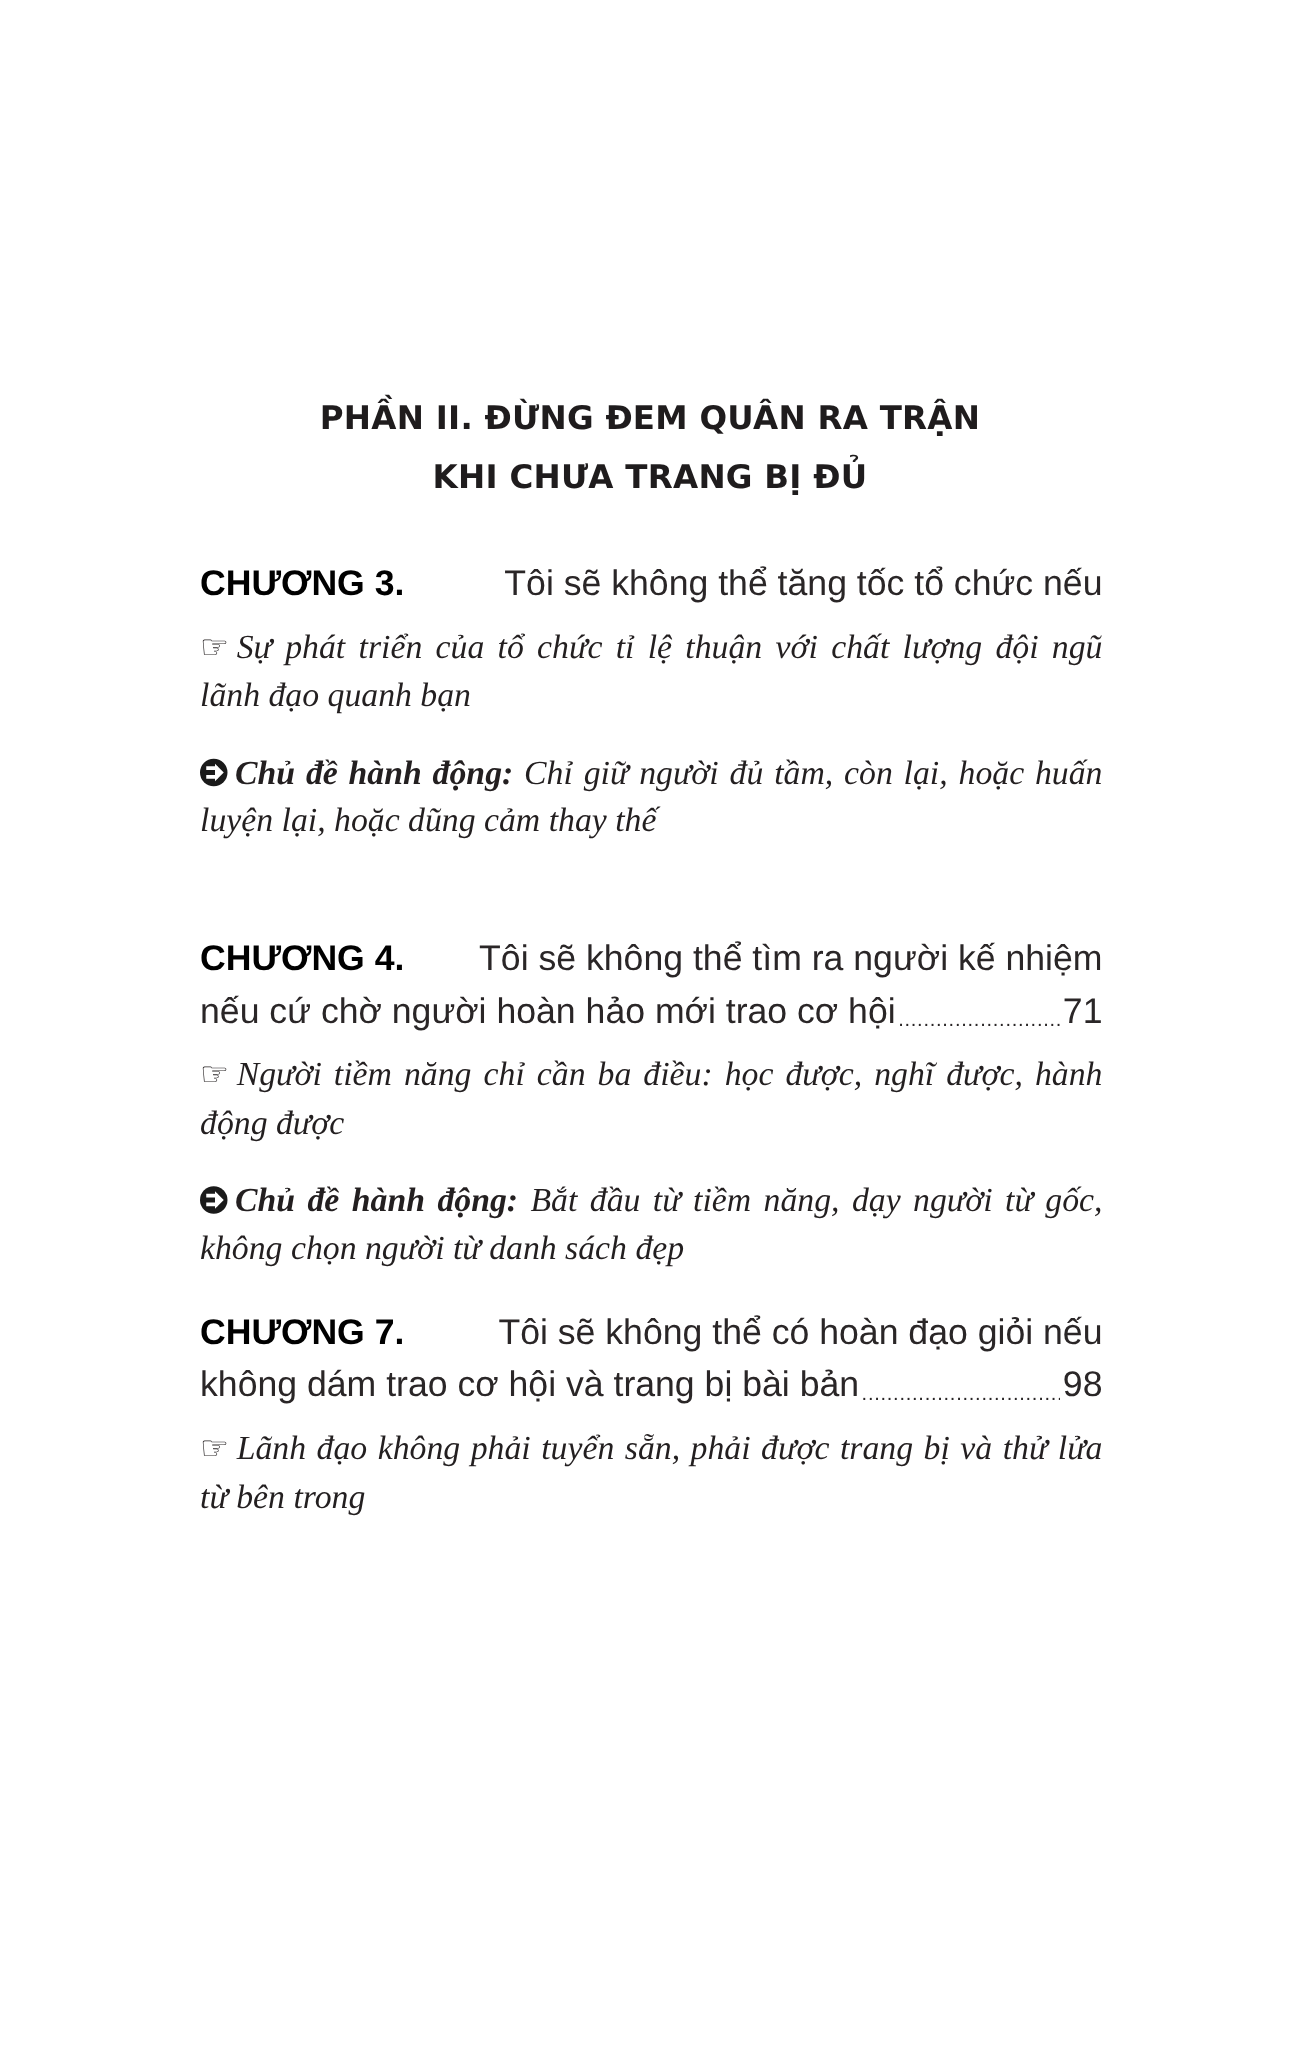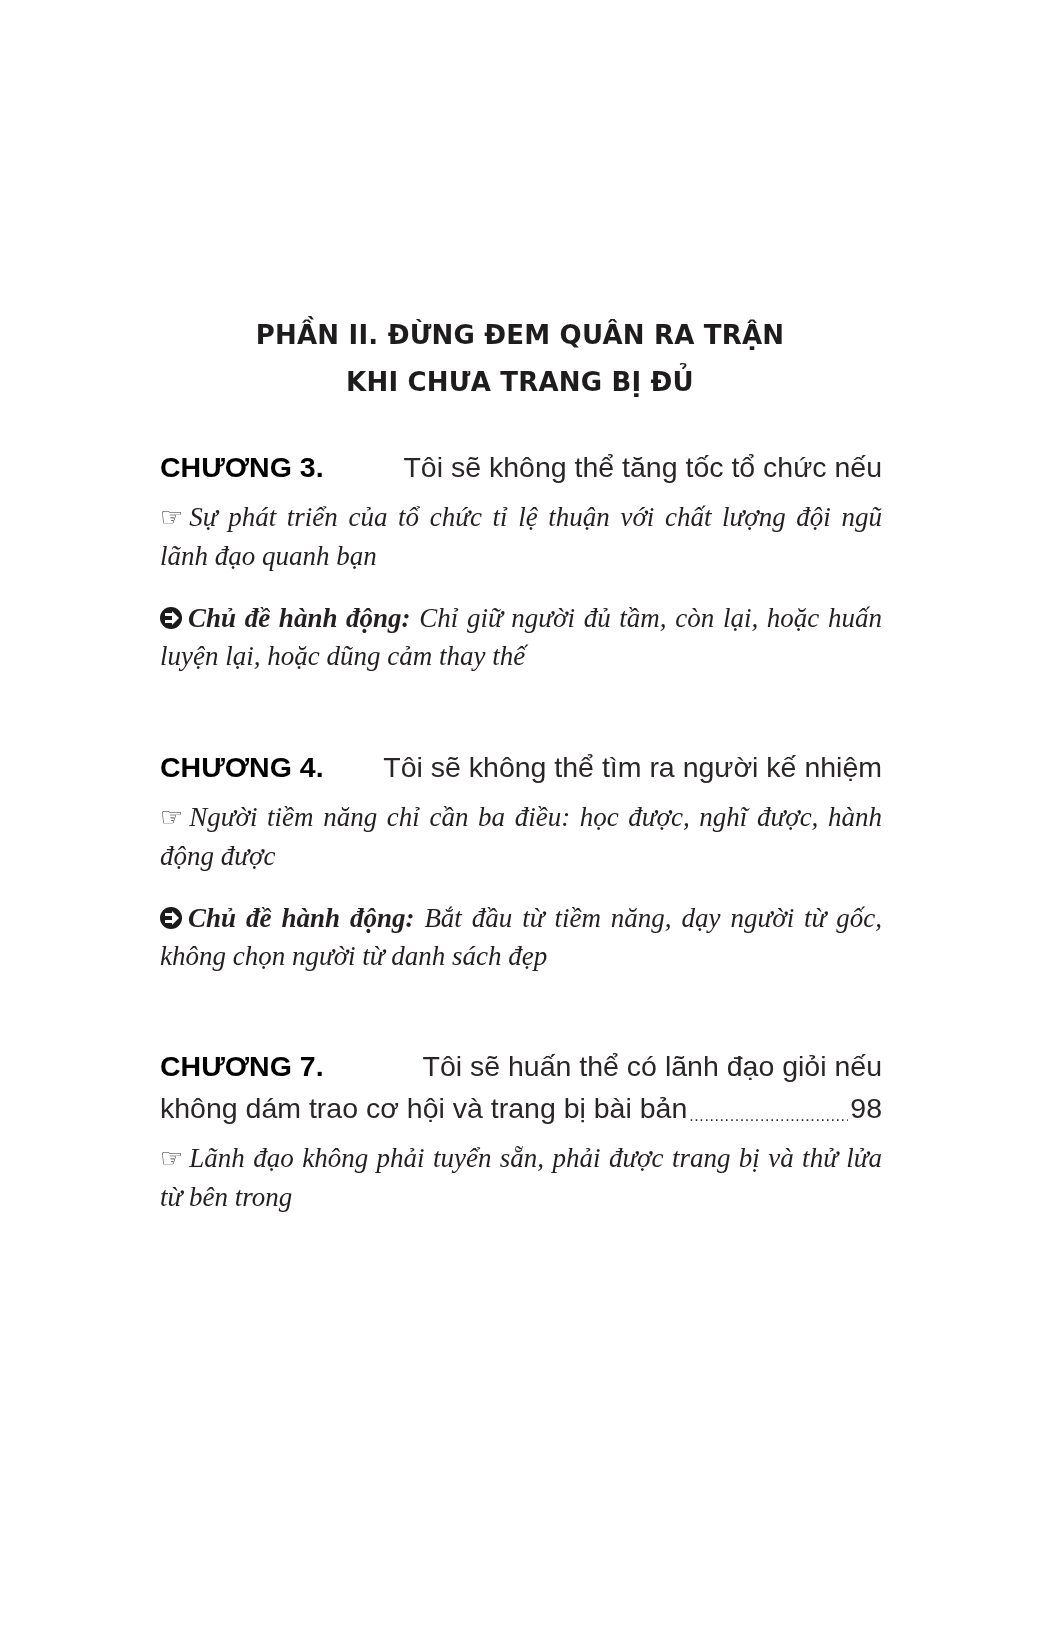--- a/index.html
+++ b/index.html
@@ -86,35 +86,40 @@
       <span>Chỉ giữ người đủ tầm, còn lại, hoặc huấn luyện lại, hoặc dũng cảm thay thế</span>
     </div>
   </div>
 
   <div class="chapter" style="top:746px;">
     <div class="ch-title">
       <div class="line line1">
         <span class="label">CHƯƠNG 4.</span>
         <span>Tôi sẽ không thể tìm ra người kế nhiệm</span>
       </div>
+      <div class="line">
+        <span>nếu cứ chờ người hoàn hảo mới trao cơ hội</span>
+        <span class="leader"></span>
+        <span class="page-num">71</span>
+      </div>
     </div>
     <div class="note">
       <span class="icon">☞</span><span>Người tiềm năng chỉ cần ba điều: học được, nghĩ được, hành động được</span>
     </div>
     <div class="action">
       <span class="icon"></span><span class="action-label">Chủ đề hành động:</span>
       <span>Bắt đầu từ tiềm năng, dạy người từ gốc, không chọn người từ danh sách đẹp</span>
     </div>
   </div>
 
   <div class="chapter" style="top:1045px;">
     <div class="ch-title">
       <div class="line line1">
         <span class="label">CHƯƠNG 7.</span>
-        <span>Tôi sẽ huấn thể có lãnh đạo giỏi nếu</span>
+        <span>Tôi sẽ không thể có hoàn đạo giỏi nếu</span>
       </div>
       <div class="line">
         <span>không dám trao cơ hội và trang bị bài bản</span>
         <span class="leader"></span>
         <span class="page-num">98</span>
       </div>
     </div>
     <div class="note">
       <span class="icon">☞</span><span>Lãnh đạo không phải tuyển sẵn, phải được trang bị và thử lửa từ bên trong</span>
     </div>

